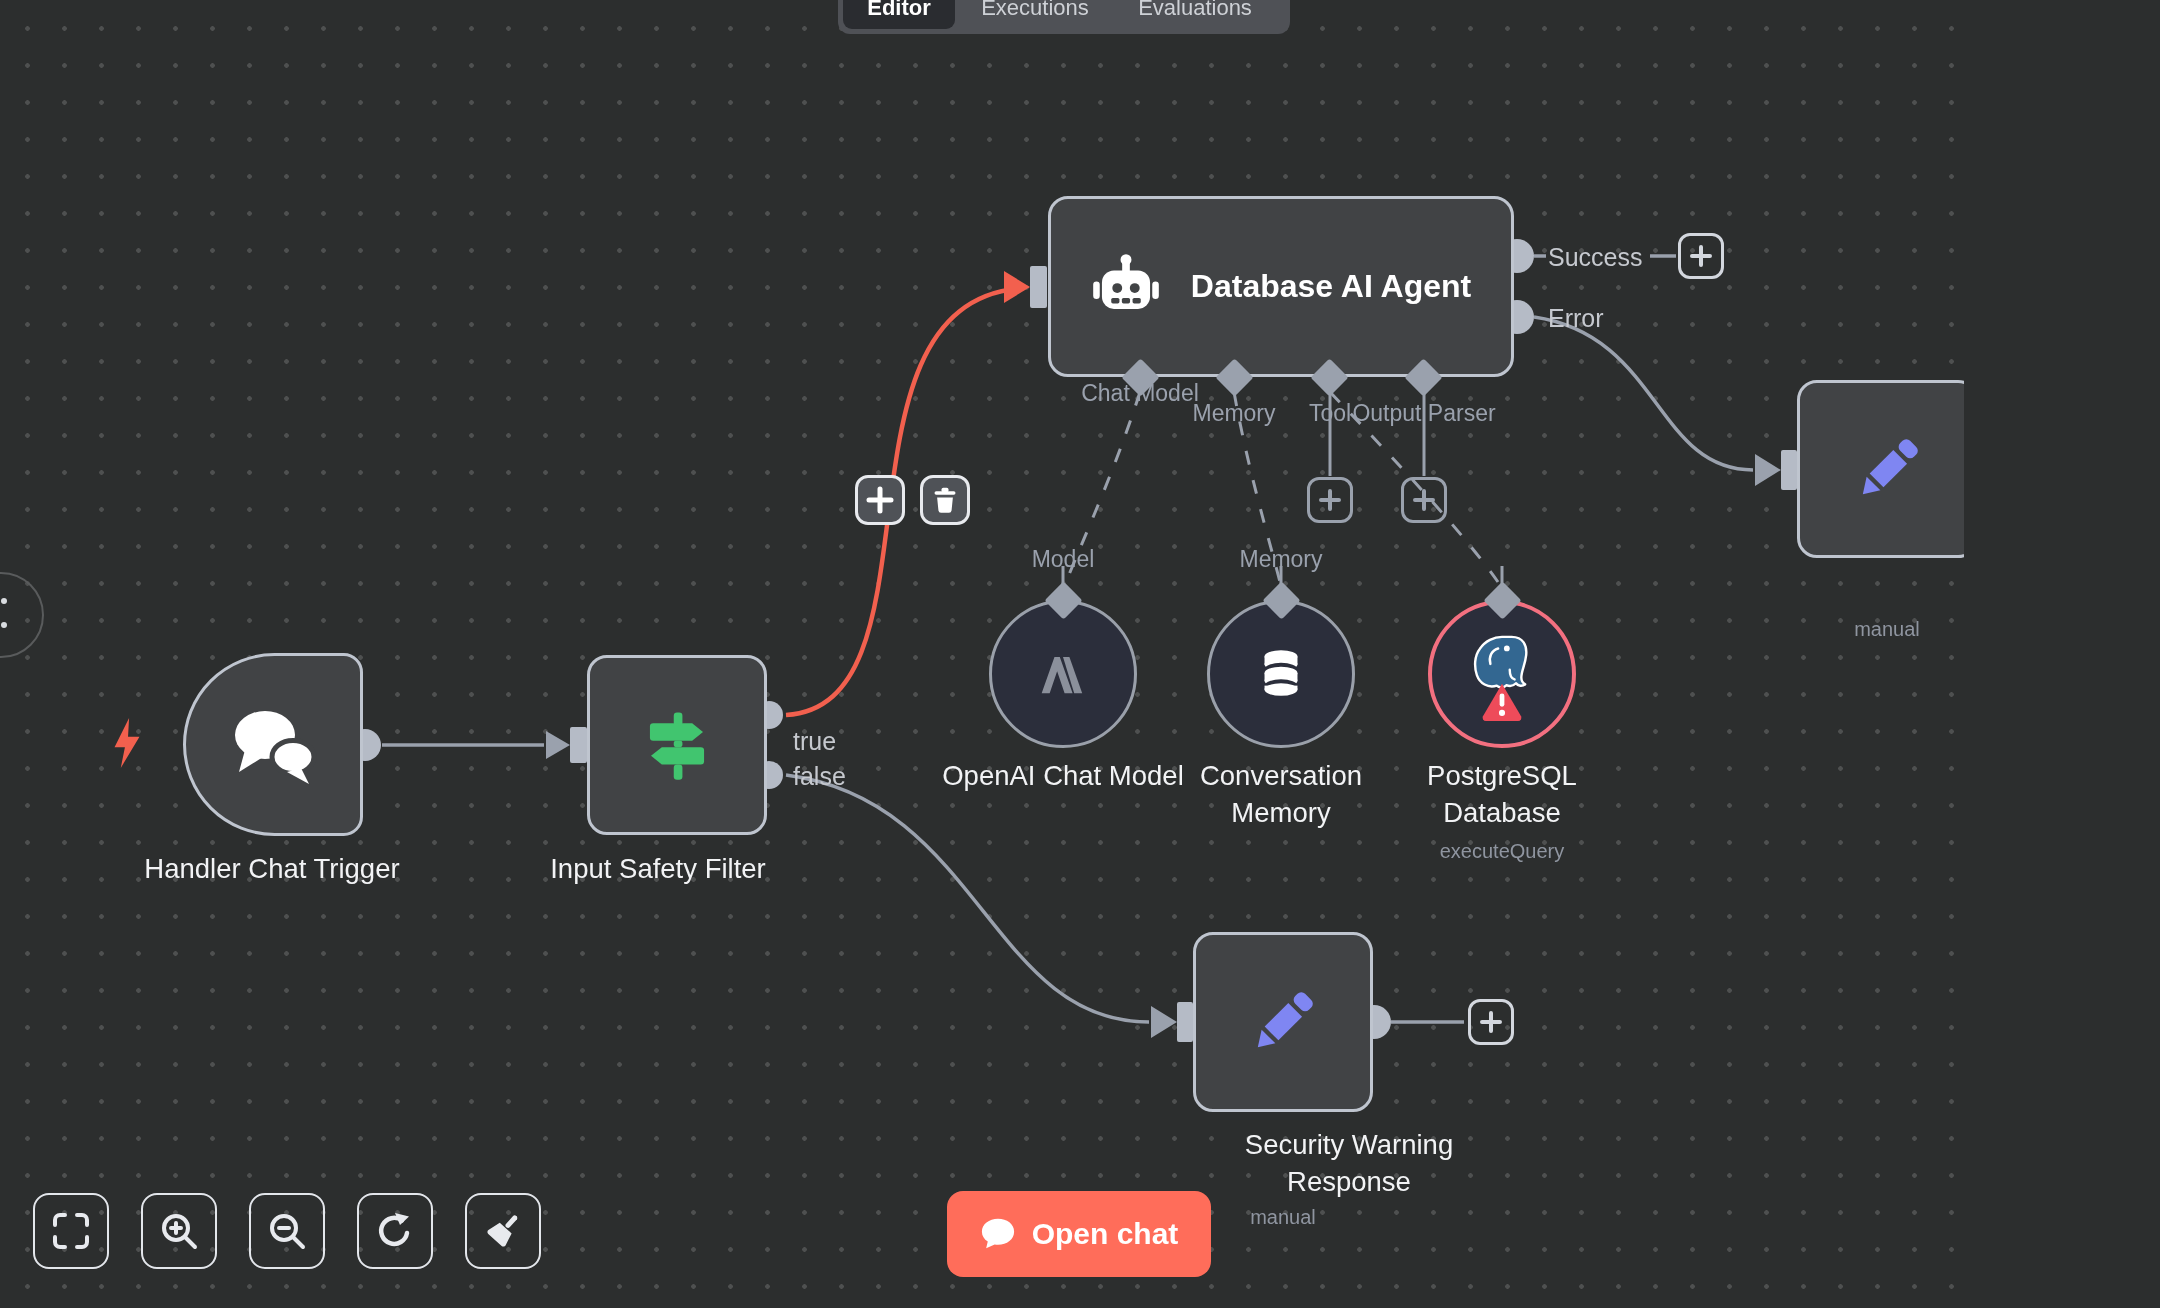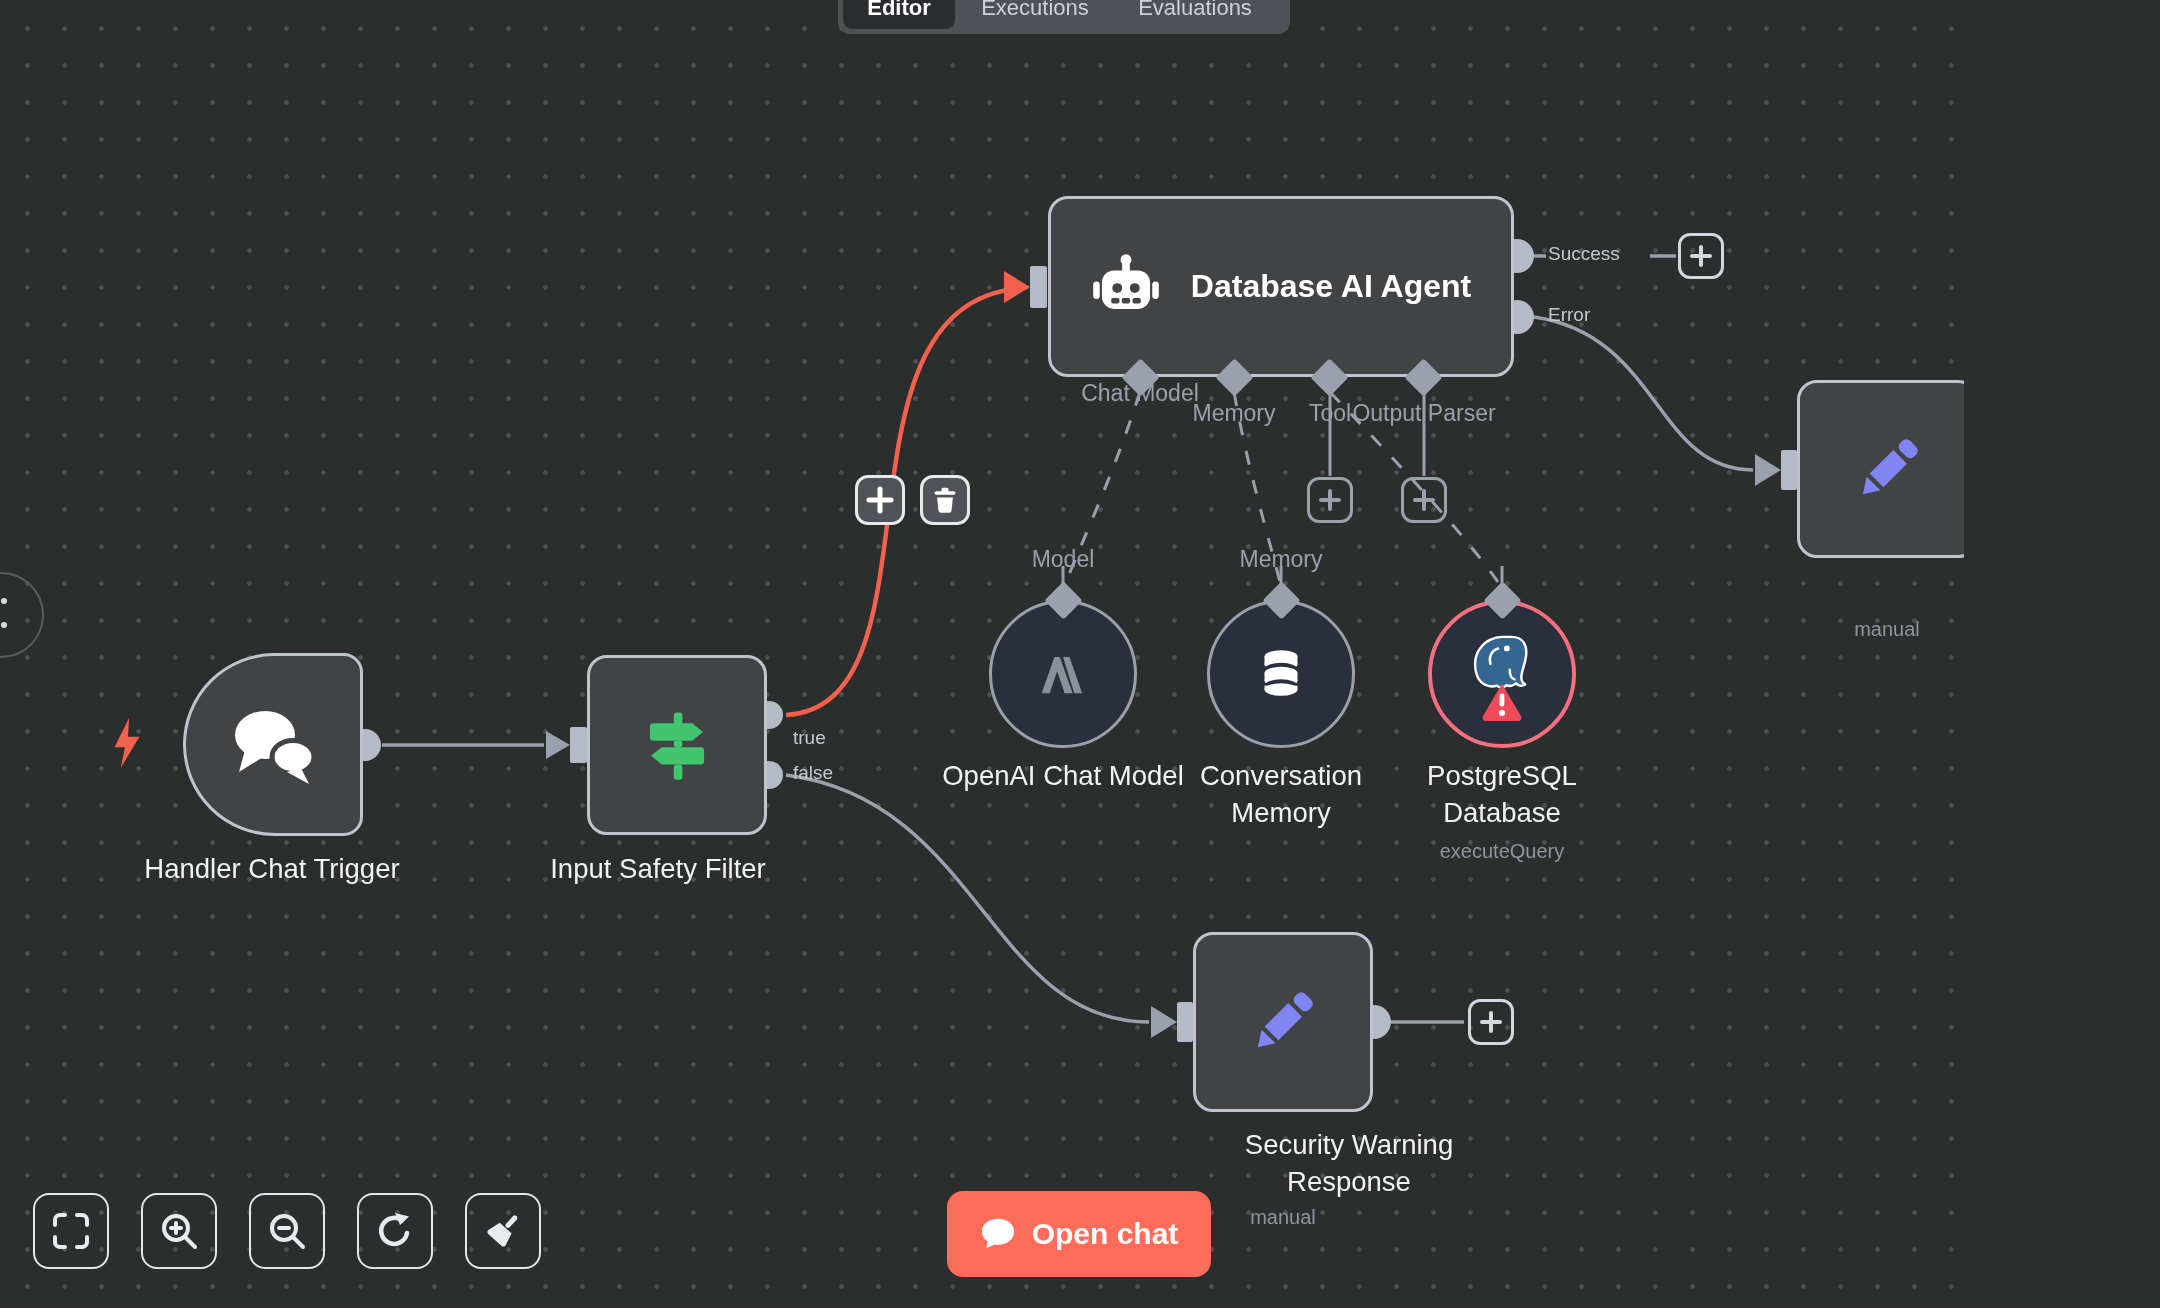--- a/index.html
+++ b/index.html
@@ -11,21 +11,21 @@
     font-family:"Liberation Sans",sans-serif;
     -webkit-font-smoothing:antialiased;
   }
   svg.wires{position:absolute;left:0;top:0;z-index:1;}
   .node{position:absolute;background:#414345;border:3px solid #bfc5cf;border-radius:20px;box-sizing:border-box;z-index:2;display:flex;align-items:center;justify-content:center;}
   .node.trigger{border-radius:95px 20px 20px 95px;}
   .circle-node{position:absolute;width:148px;height:148px;border-radius:50%;background:#2b2e3b;border:3px solid #9aa0aa;box-sizing:border-box;z-index:2;display:flex;align-items:center;justify-content:center;flex-direction:column;}
   .circle-node.error-ring{border-color:#f37080;border-width:4px;}
   .node-label{position:absolute;color:#f2f3f5;font-size:27.5px;font-weight:500;text-align:center;line-height:1.36;z-index:2;}
   .sub-label{position:absolute;color:#8f95a0;font-size:20px;font-weight:400;text-align:center;z-index:2;}
-  .port-label{position:absolute;color:#c6c9cf;font-size:19px;z-index:2;}
+  .port-label{position:absolute;color:#c6c9cf;font-size:25px;z-index:2;}
   .connector-label{position:absolute;color:#9aa1ad;font-size:23px;text-align:center;width:200px;z-index:2;}
   .agent-title{color:#ffffff;font-size:32px;font-weight:600;margin-left:30px;}
   .diamond{position:absolute;width:27px;height:27px;background:#9aa1ad;transform:rotate(45deg);border-radius:3px;z-index:3;}
   .conn-add{position:absolute;width:46px;height:46px;border:3px solid #d3d7de;border-radius:12px;box-sizing:border-box;display:flex;align-items:center;justify-content:center;z-index:3;background:transparent;}
   .conn-add.gray{border-color:#9aa1ad;}
   .conn-btn-filled{position:absolute;width:50px;height:50px;border:3px solid #e8eaee;border-radius:13px;box-sizing:border-box;background:#4f5257;display:flex;align-items:center;justify-content:center;z-index:4;}
   .tab-bar{position:absolute;left:838px;top:-18px;width:452px;height:52px;background:#4f5156;border-radius:12px;display:flex;align-items:center;padding:0 5px;box-sizing:border-box;z-index:5;}
   .tab-pill{background:#2a2c30;border-radius:9px;height:42px;width:112px;display:flex;align-items:center;justify-content:center;color:#ffffff;font-size:22px;font-weight:600;}
   .tab-item{width:160px;text-align:center;color:#ced1d6;font-size:22px;font-weight:500;}
   .add-node-btn{position:absolute;left:2045px;top:32px;width:84px;height:80px;border:3.5px solid #eef0f4;border-radius:16px;box-sizing:border-box;display:flex;align-items:center;justify-content:center;z-index:5;}

